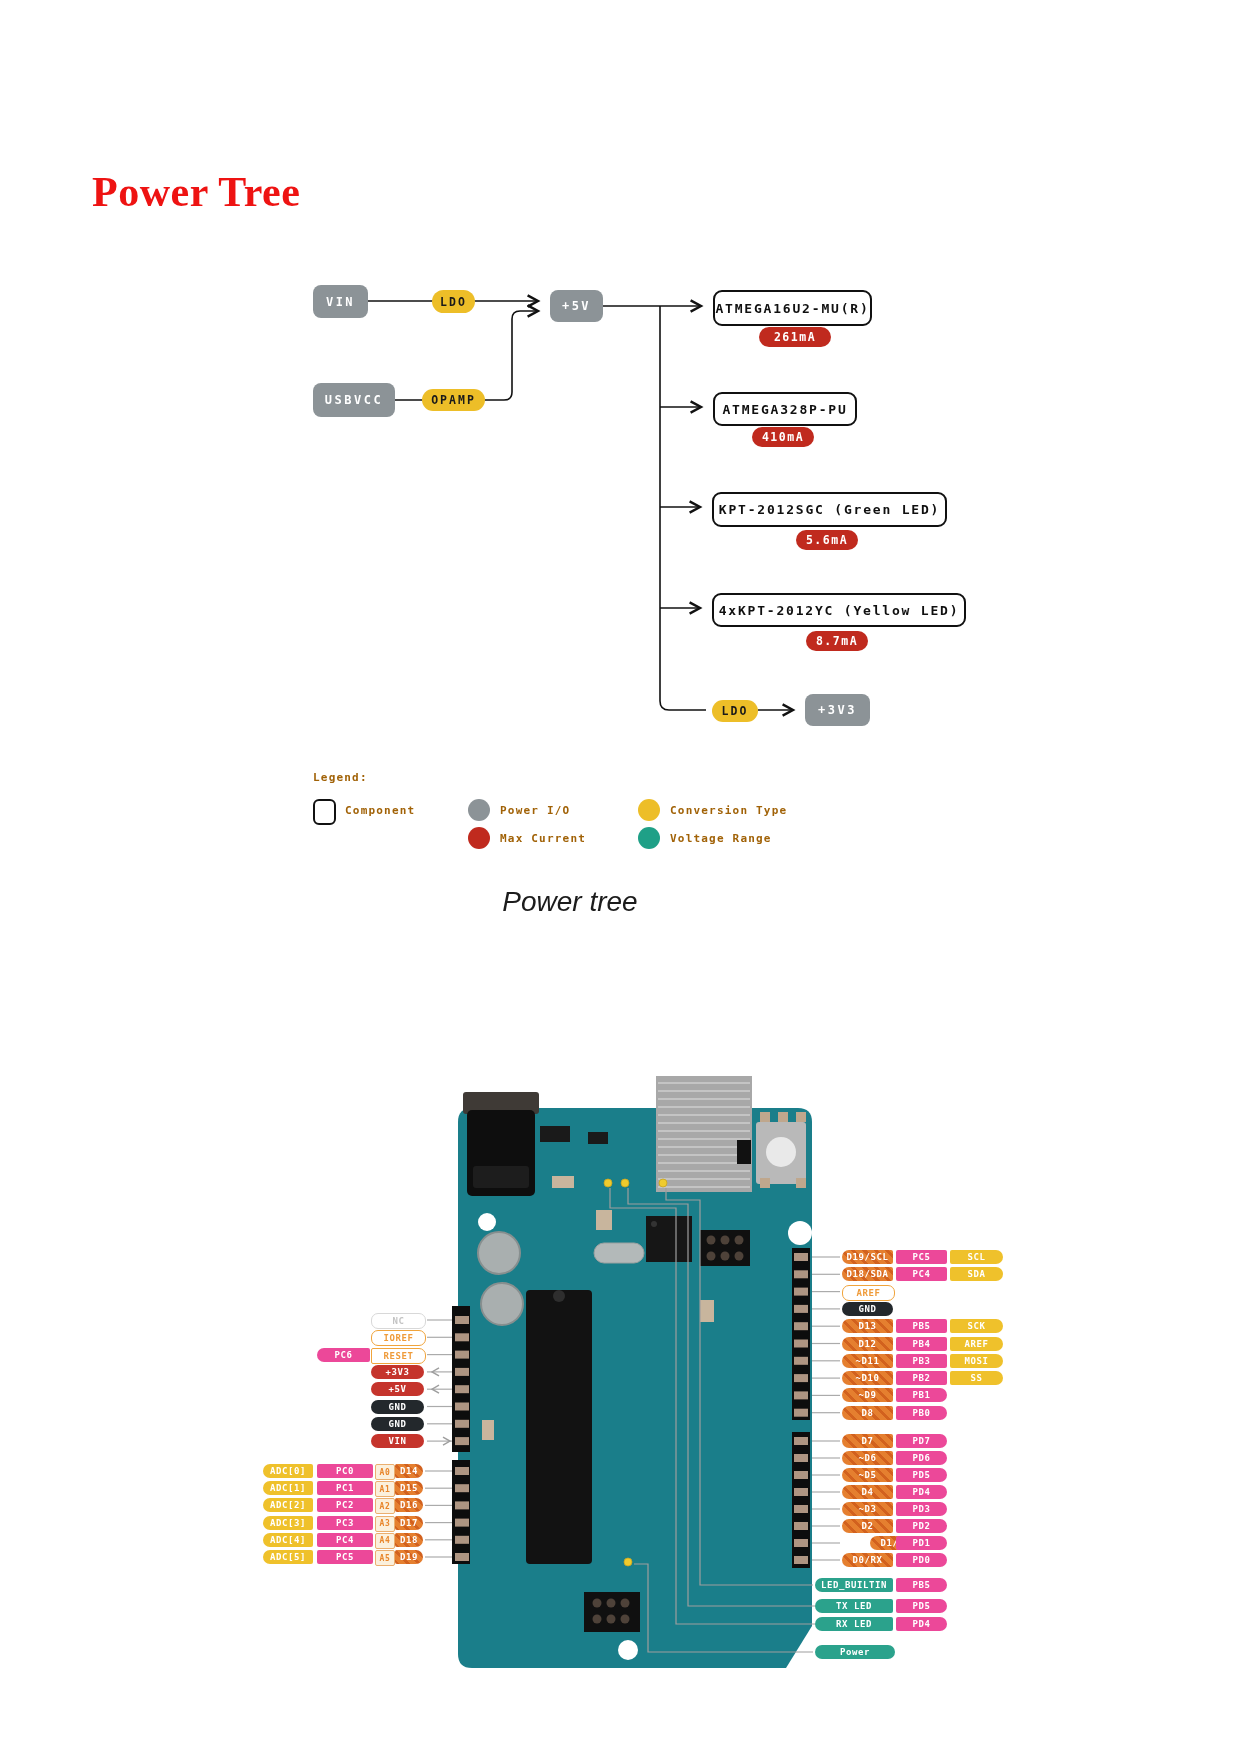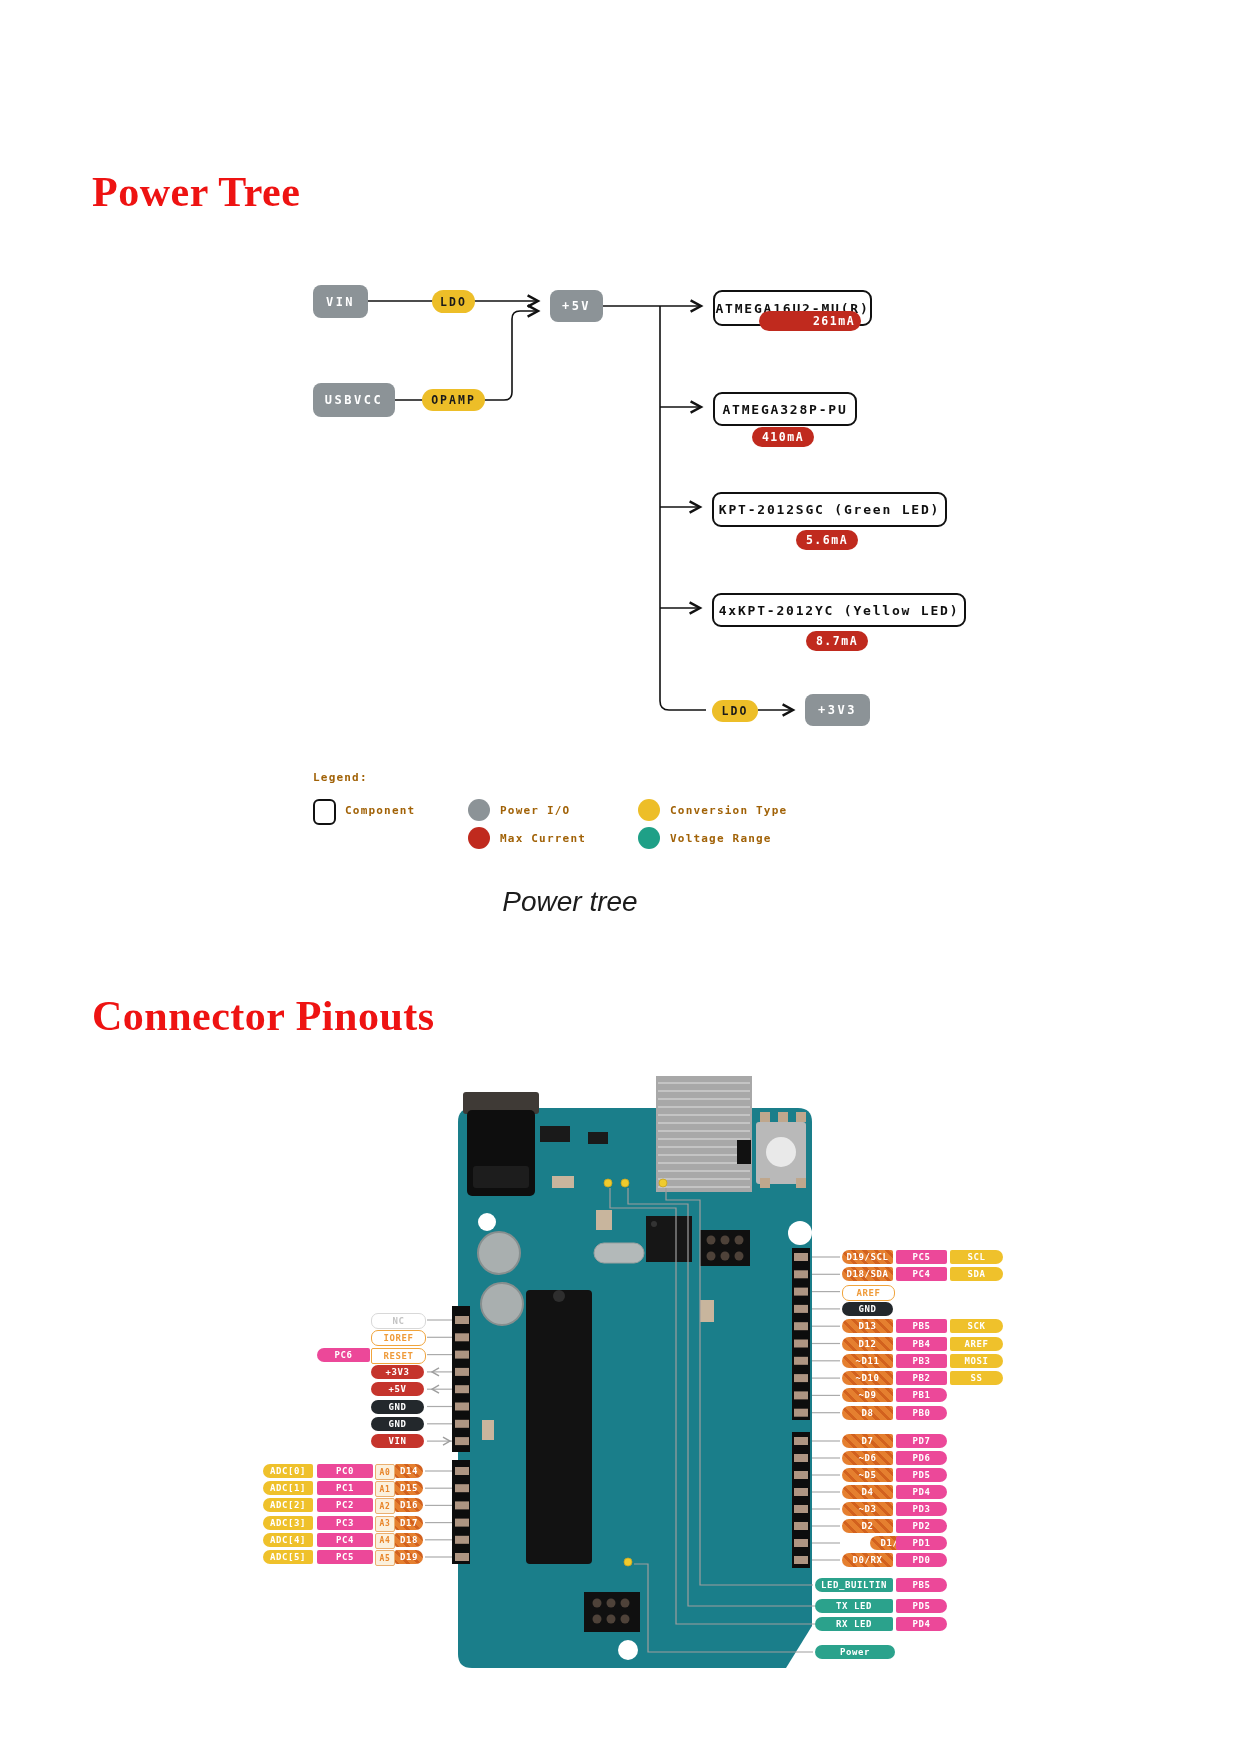--- a/index.html
+++ b/index.html
@@ -68,21 +68,21 @@
       <path d="M660 507 H700" marker-end="url(#arr)"></path>
       <path d="M660 608 H700" marker-end="url(#arr)"></path>
       <path d="M758 710 H793" marker-end="url(#arr)"></path>
     </g>
   </svg>
 
   <div class="node t-gray" style="left:313px;top:285px;width:55px;height:33px;">VIN</div>
   <div class="node t-pill" style="left:432px;top:290px;width:43px;height:23px;">LDO</div>
   <div class="node t-gray" style="left:550px;top:290px;width:53px;height:32px;">+5V</div>
   <div class="node t-comp" style="left:713px;top:290px;width:155px;height:32px;">ATMEGA16U2-MU(R)</div>
-  <div class="node t-cur" style="left:759px;top:311px;width:54px;height:20px;padding-left:48px;">261mA</div>
+  <div class="node t-cur" style="left:759px;top:327px;width:72px;height:20px;">261mA</div>
 
   <div class="node t-gray" style="left:313px;top:383px;width:82px;height:34px;">USBVCC</div>
   <div class="node t-pill" style="left:422px;top:389px;width:63px;height:22px;">OPAMP</div>
   <div class="node t-comp" style="left:713px;top:392px;width:140px;height:30px;">ATMEGA328P-PU</div>
   <div class="node t-cur" style="left:752px;top:427px;width:62px;height:20px;">410mA</div>
 
   <div class="node t-comp" style="left:712px;top:492px;width:231px;height:31px;">KPT-2012SGC (Green LED)</div>
   <div class="node t-cur" style="left:796px;top:530px;width:62px;height:20px;">5.6mA</div>
 
   <div class="node t-comp" style="left:712px;top:593px;width:250px;height:30px;">4xKPT-2012YC (Yellow LED)</div>
@@ -103,21 +103,20 @@
   <div class="lg-label" style="left:670px;top:799px;">Conversion Type</div>
 
   <div class="lg-circle" style="left:468px;top:827px;background:#C02A1E;"></div>
   <div class="lg-label" style="left:500px;top:827px;">Max Current</div>
 
   <div class="lg-circle" style="left:638px;top:827px;background:#1FA087;"></div>
   <div class="lg-label" style="left:670px;top:827px;">Voltage Range</div>
 
   <div class="caption">Power tree</div>
 
-  <div class="h-red" style="top:992px;">Connector Pinouts</div>
 
   <svg width="1240" height="1755">
 
     <path d="M458 1122 Q458 1108 472 1108 H798 Q812 1108 812 1122 V1626 L786 1668 H472 Q458 1668 458 1654 Z" fill="#1A7E8A"></path>
 
     <rect x="463" y="1092" width="76" height="22" rx="3" fill="#3F3A36"></rect>
     <rect x="467" y="1110" width="68" height="86" rx="5" fill="#0E0E0E"></rect>
     <rect x="473" y="1166" width="56" height="22" rx="3" fill="#1D1D1D"></rect>
 
     <rect x="656" y="1076" width="96" height="116" fill="#A8A8A8"></rect>

